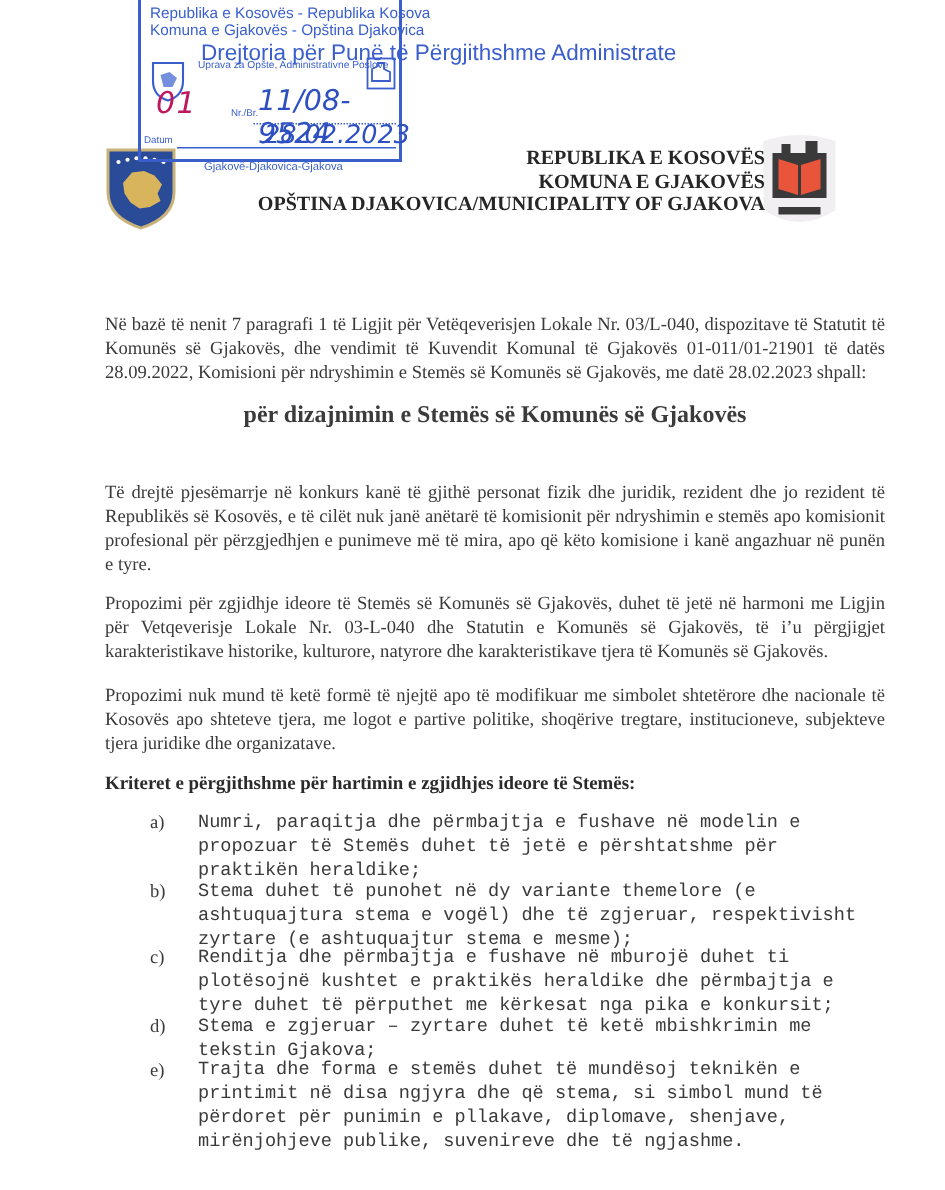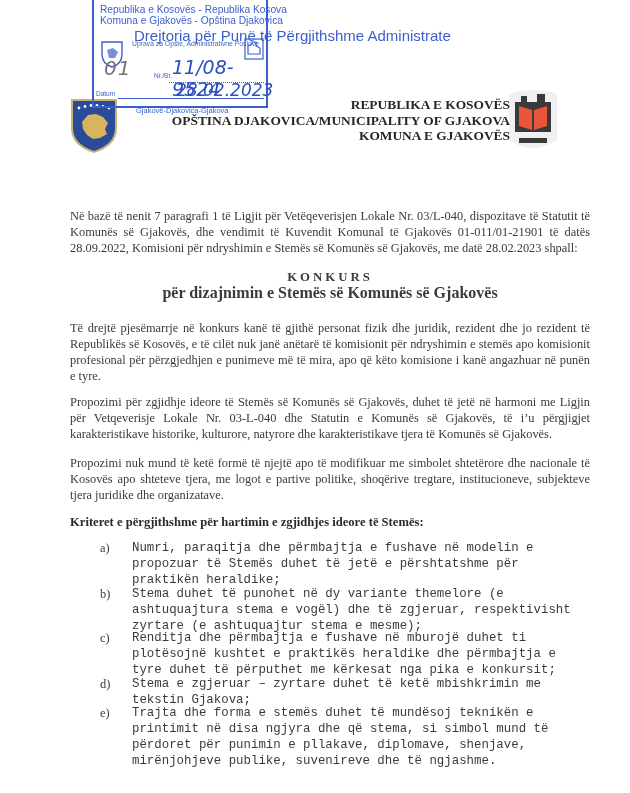--- a/index.html
+++ b/index.html
@@ -14,21 +14,21 @@
       background: transparent; z-index: 3;
     }
     .stamp .l { position: absolute; left: 6px; white-space: nowrap; line-height: 1; }
     .stamp .l1 { top: 5px; font-size: 10.2px; }
     .stamp .l2 { top: 16px; font-size: 10.2px; }
     .stamp .l3 { top: 28px; font-size: 15px; padding-left: 34px; }
     .stamp .l4 { top: 41px; left: 38px; font-size: 6.8px; }
     .stamp .nr-lbl { position: absolute; left: 60px; top: 72px; font-size: 6.5px; }
     .stamp .dat-lbl { position: absolute; left: 2px; top: 90px; font-size: 6.5px; }
     .stamp .place { position: absolute; left: 42px; top: 106px; font-size: 7.5px; white-space: nowrap; }
-    .stamp .hw1 { position: absolute; left: 10px; top: 56px; font-size: 20px; font-family: "DejaVu Sans", sans-serif; font-style: italic; color: #737373; letter-spacing: 1px; }
+    .stamp .hw1 { position: absolute; left: 10px; top: 56px; font-size: 20px; font-family: "DejaVu Sans", sans-serif; font-style: italic; color: #be185d; letter-spacing: 1px; }
     .stamp .hw2 { position: absolute; left: 78px; top: 56px; font-size: 19px; font-family: "DejaVu Sans", sans-serif; font-style: italic; color: #2d4fc0; }
     .stamp .hw3 { position: absolute; left: 82px; top: 80px; font-size: 17px; font-family: "DejaVu Sans", sans-serif; font-style: italic; color: #2d4fc0; }
     .stamp .line1 { position: absolute; left: 75px; top: 82px; width: 95px; border-top: 1px dotted #3a5fcd; }
     .stamp .line2 { position: absolute; left: 24px; top: 98px; width: 146px; border-top: 1px solid #3a5fcd; }
     .stamp .mini-shield { position: absolute; left: 6px; top: 40px; width: 24px; height: 28px; }
     .stamp .mini-logo { position: absolute; left: 150px; top: 38px; width: 20px; height: 22px; }
 
     .crest { position: absolute; left: 70px; top: 98px; width: 48px; height: 56px; z-index: 1; }
     .logo-r { position: absolute; left: 505px; top: 88px; width: 56px; height: 68px; z-index: 1; }
 
@@ -89,38 +89,37 @@
       <circle cx="21" cy="7.5" r="1.4"></circle>
     <circle cx="27" cy="7.5" r="1.4"></circle>
       <circle cx="33" cy="8.5" r="1.4"></circle>
       <circle cx="39" cy="10" r="1.4"></circle>
   </g>
   <path d="M12 24 L18 17 L26 16 L33 19 L38 25 L35 31 L37 36 L30 40 L23 41 L17 37 L13 31 Z" fill="#d8b45c"></path>
 </svg>
 
 <div class="header">
   <div>REPUBLIKA E KOSOVËS</div>
+  <div>KOMUNA E GJAKOVËS</div>
   <div>OPŠTINA DJAKOVICA/MUNICIPALITY OF GJAKOVA</div>
-  <div>KOMUNA E GJAKOVËS</div>
 </div>
 
 <svg class="logo-r" viewBox="0 0 56 68">
   <path d="M4 6 Q28 -2 52 6 V52 Q28 68 4 52 Z" fill="#f1eff1"></path>
   <rect x="10" y="14" width="36" height="30" fill="#3a3a3a"></rect>
   <rect x="16" y="8" width="6" height="8" fill="#3a3a3a"></rect>
   <rect x="32" y="6" width="8" height="10" fill="#3a3a3a"></rect>
   <path d="M14 18 L27 22 L27 42 L14 38 Z" fill="#e8553b"></path>
   <path d="M29 22 L42 18 L42 38 L29 42 Z" fill="#e8553b"></path>
   <rect x="14" y="50" width="28" height="5" fill="#3a3a3a"></rect>
 </svg>
 
 <div class="para p-intro">Në bazë të nenit 7 paragrafi 1 të Ligjit për Vetëqeverisjen Lokale Nr. 03/L-040, dispozitave të Statutit të Komunës së Gjakovës, dhe vendimit të Kuvendit Komunal të Gjakovës 01-011/01-21901 të datës 28.09.2022, Komisioni për ndryshimin e Stemës së Komunës së Gjakovës, me datë 28.02.2023 shpall:</div>
 
 <div class="title">
-  <div class="t1">KONKURS</div>
   <div class="t2">për dizajnimin e Stemës së Komunës së Gjakovës</div>
 </div>
 
 <div class="para p1">Të drejtë pjesëmarrje në konkurs kanë të gjithë personat fizik dhe juridik, rezident dhe jo rezident të Republikës së Kosovës, e të cilët nuk janë anëtarë të komisionit për ndryshimin e stemës apo komisionit profesional për përzgjedhjen e punimeve më të mira, apo që këto komisione i kanë angazhuar në punën e tyre.</div>
 <div class="para p2">Propozimi për zgjidhje ideore të Stemës së Komunës së Gjakovës, duhet të jetë në harmoni me Ligjin për Vetqeverisje Lokale Nr. 03-L-040 dhe Statutin e Komunës së Gjakovës, të i’u përgjigjet karakteristikave historike, kulturore, natyrore dhe karakteristikave tjera të Komunës së Gjakovës.</div>
 <div class="para p3">Propozimi nuk mund të ketë formë të njejtë apo të modifikuar me simbolet shtetërore dhe nacionale të Kosovës apo shteteve tjera, me logot e partive politike, shoqërive tregtare, institucioneve, subjekteve tjera juridike dhe organizatave.</div>
 
 <div class="crit-head">Kriteret e përgjithshme për hartimin e zgjidhjes ideore të Stemës:</div>
 
 <div class="list">

